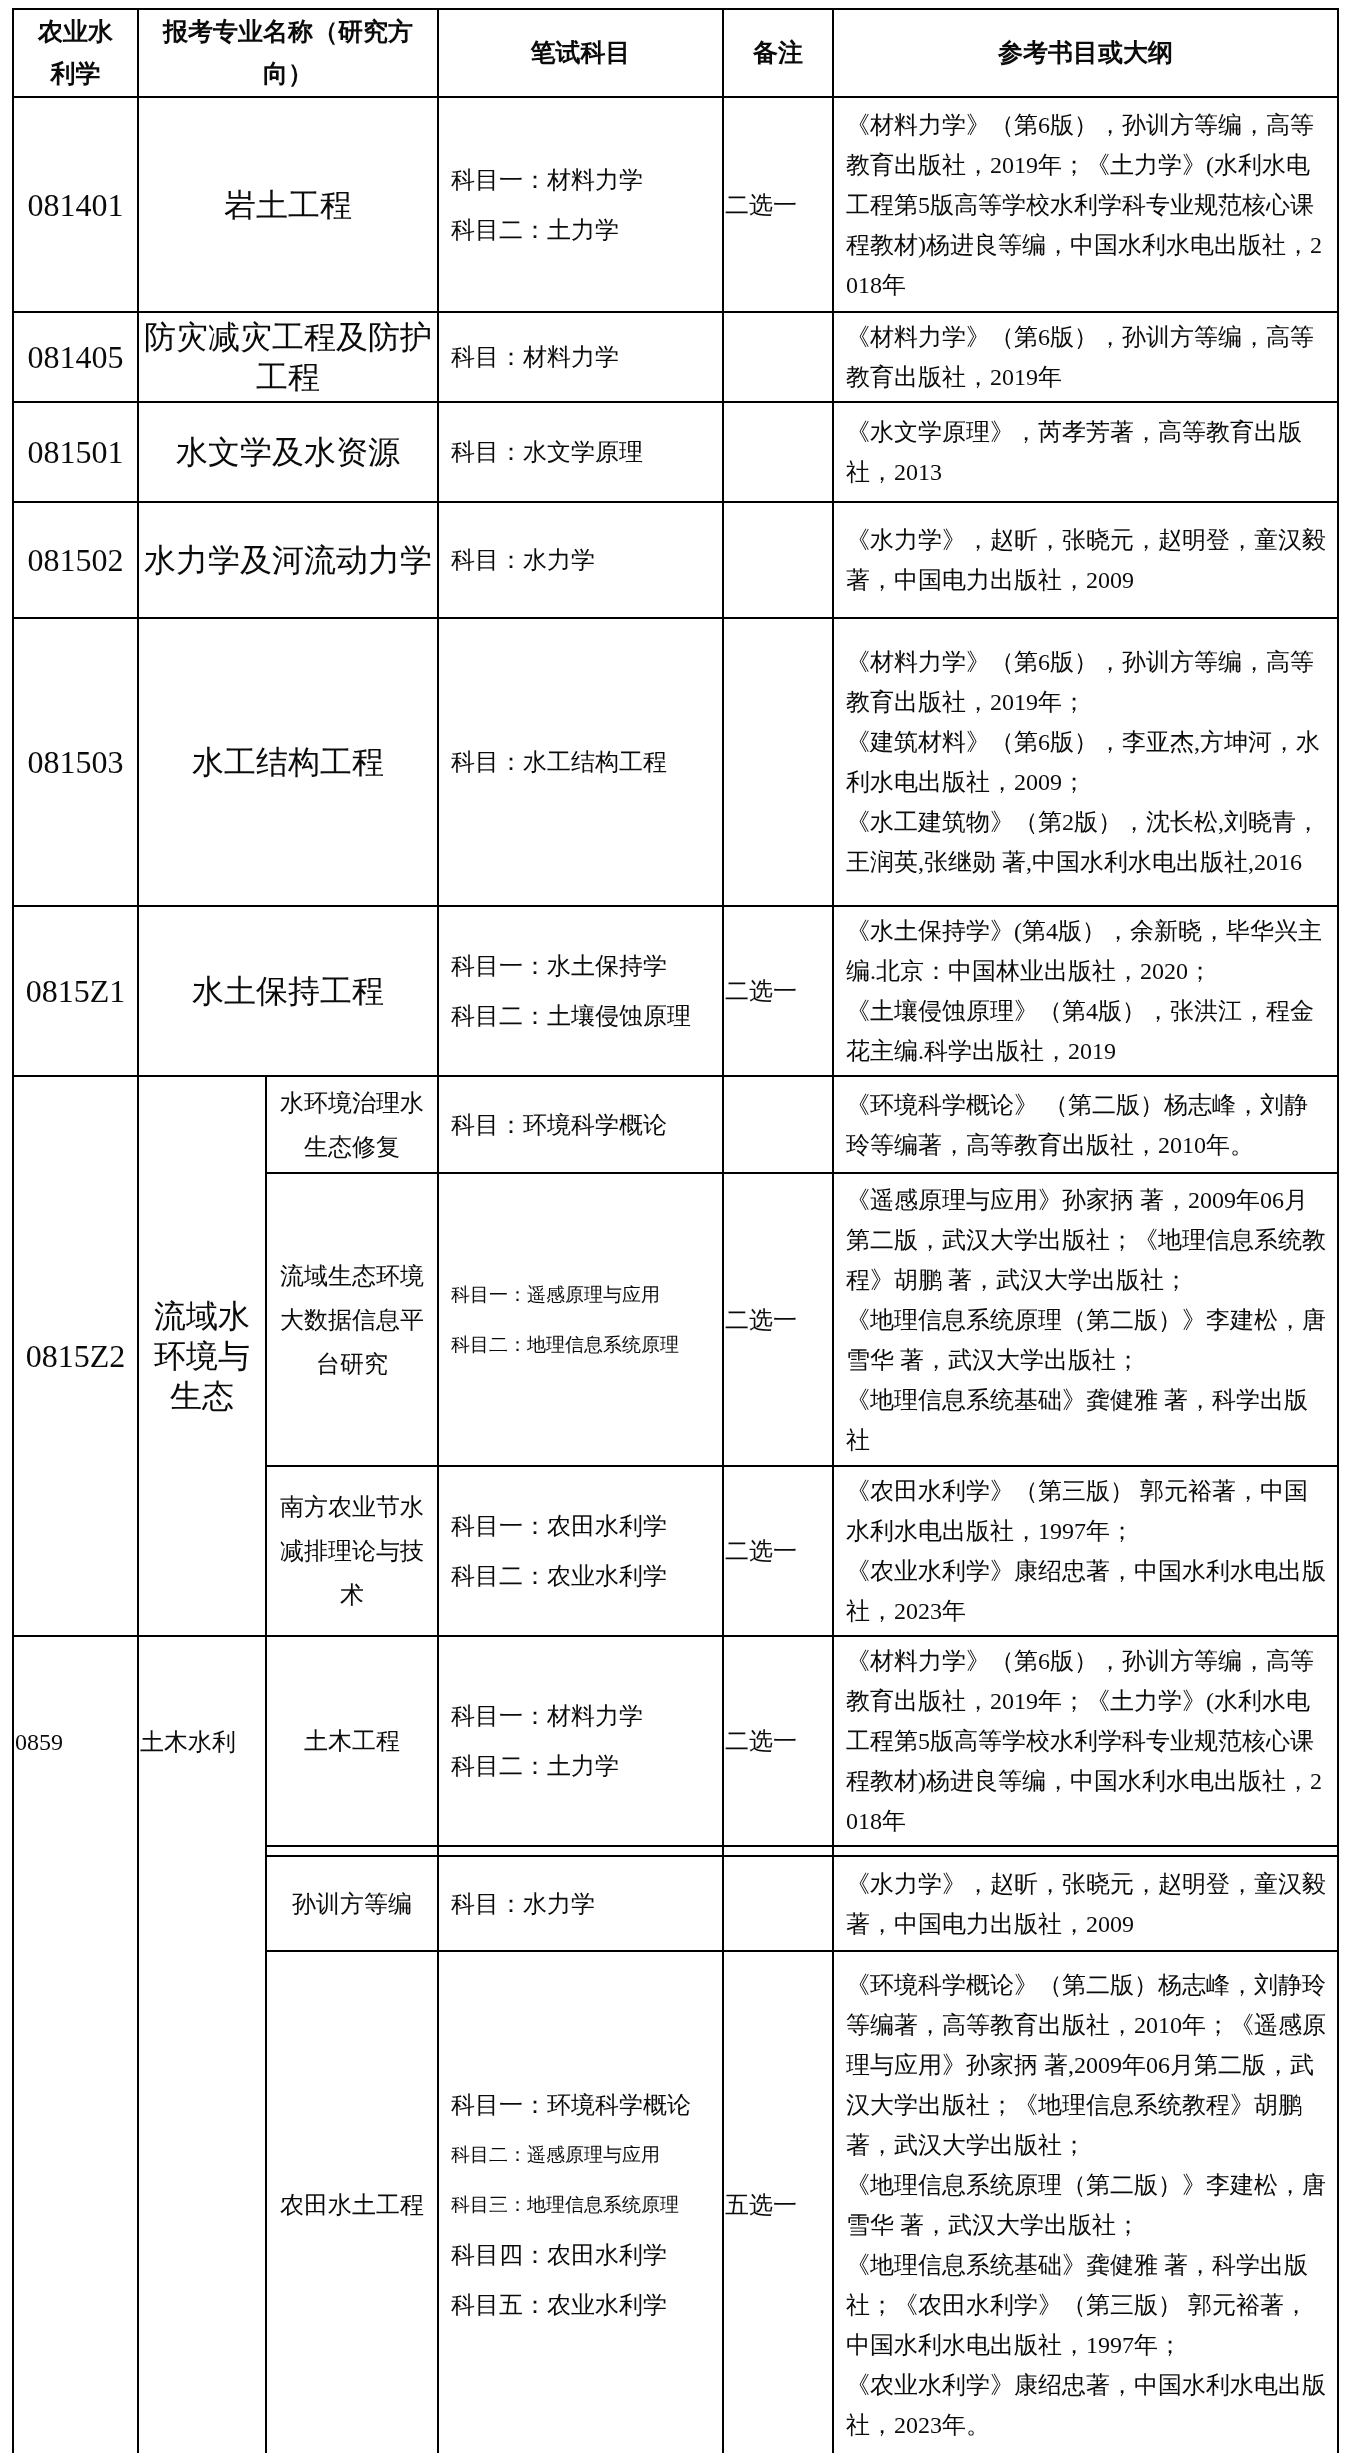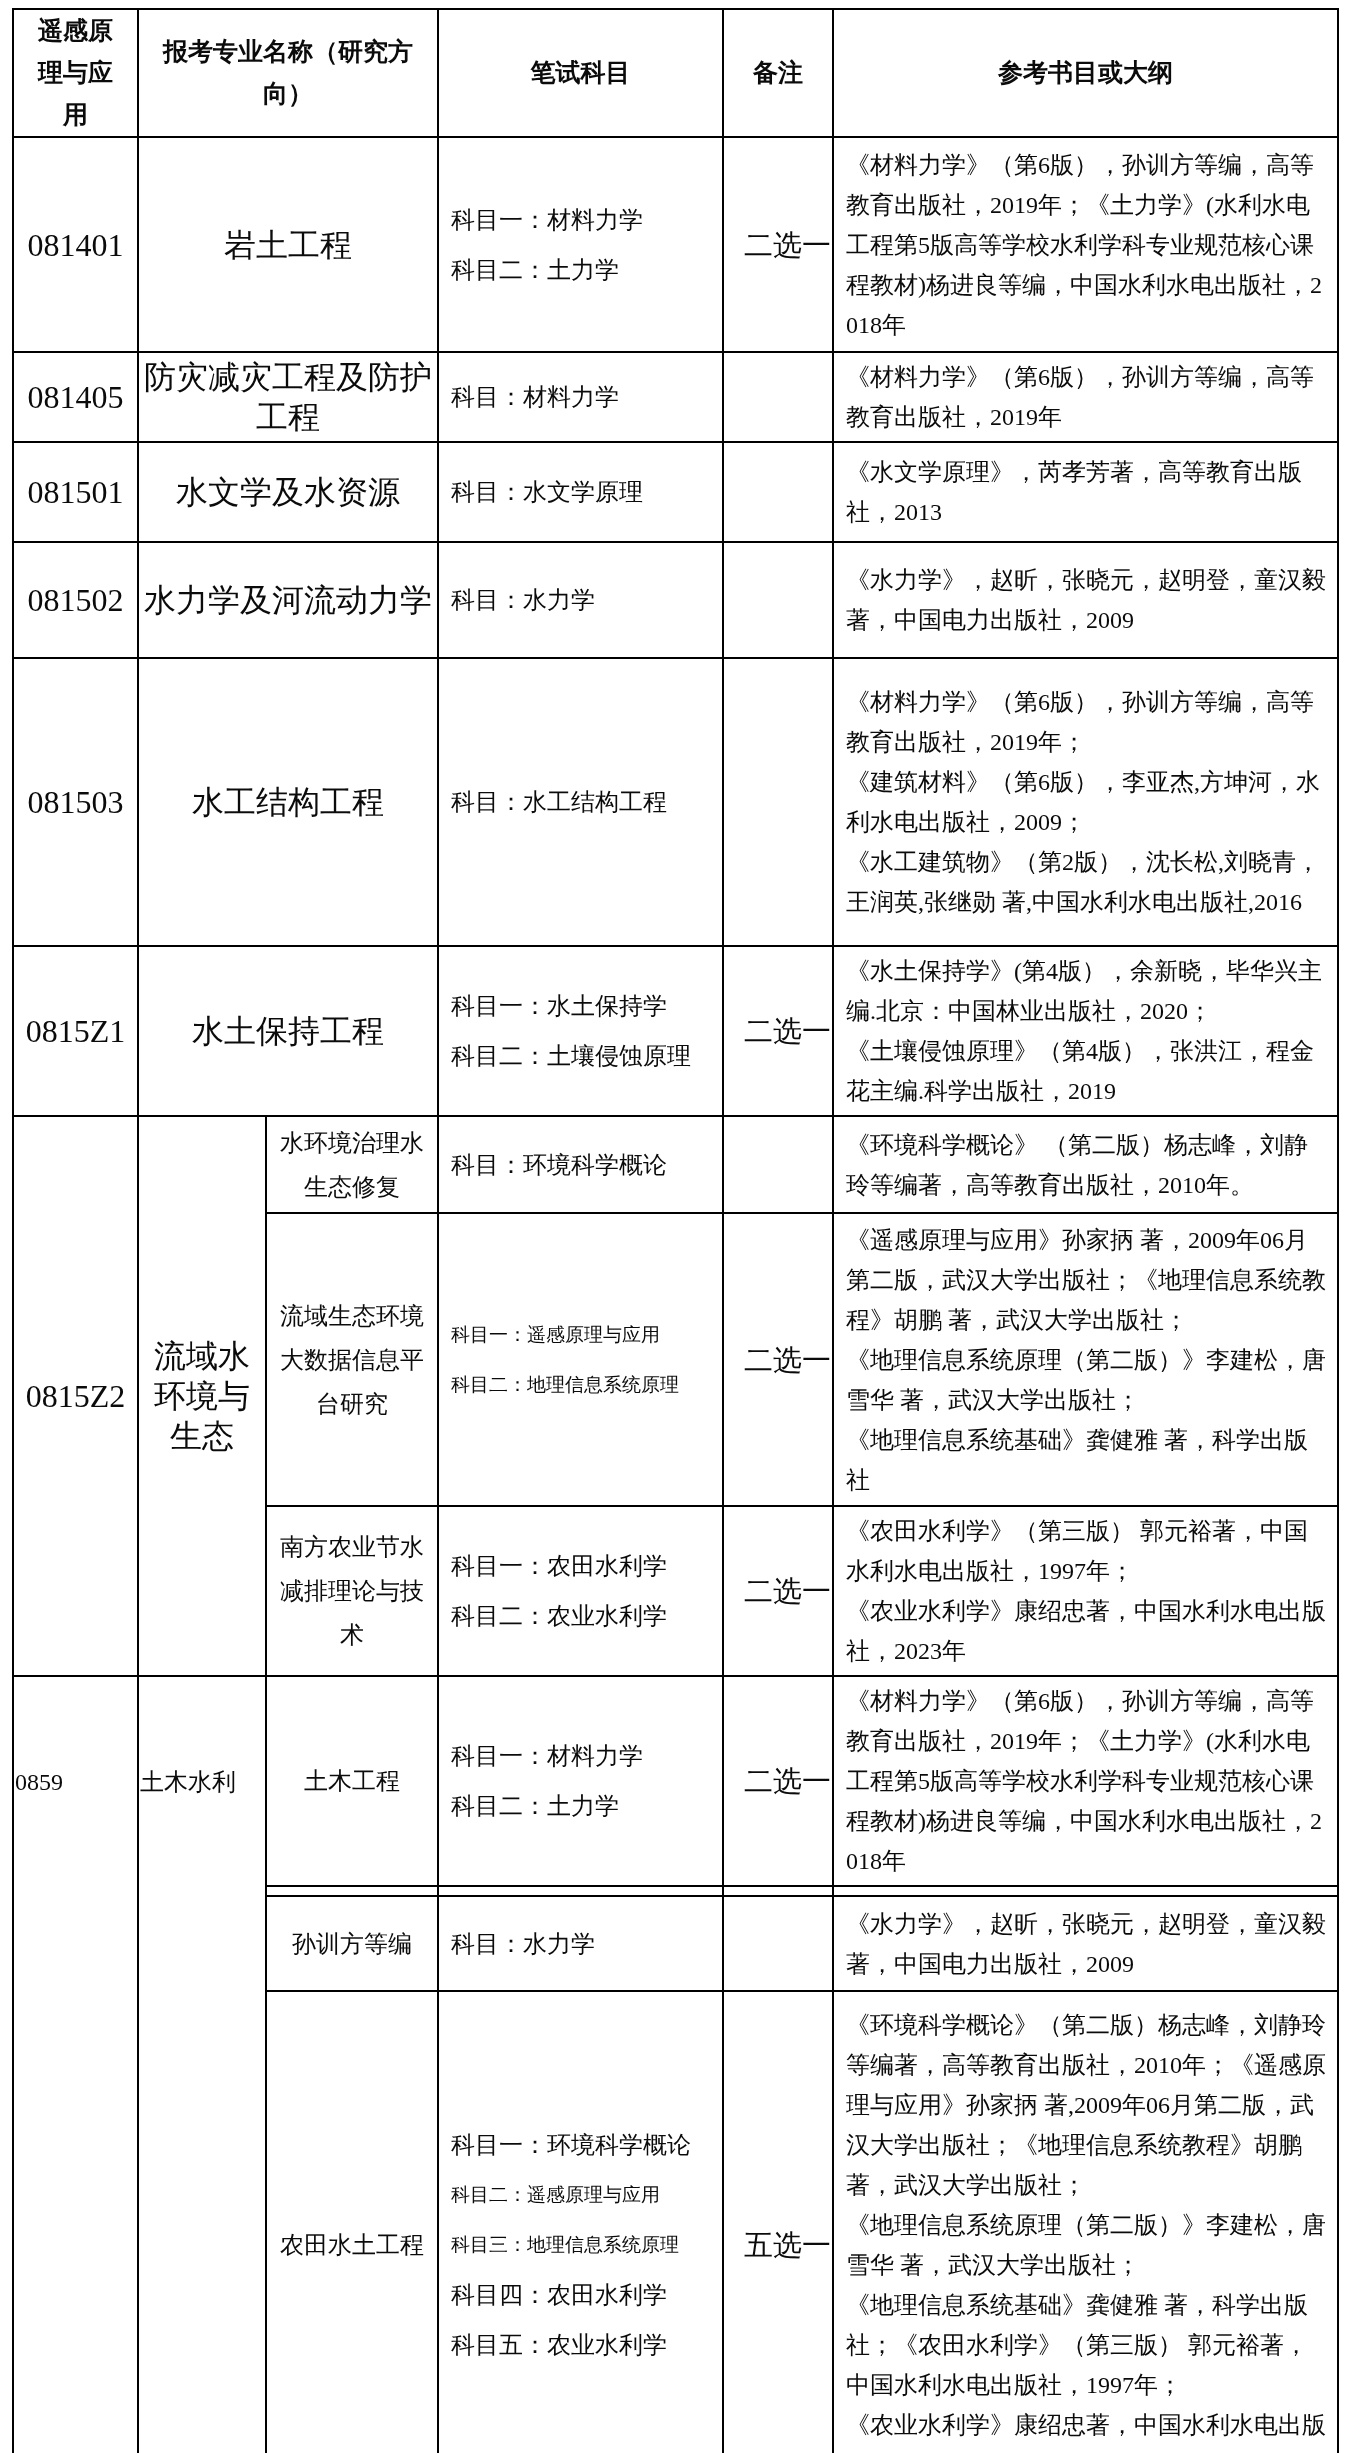--- a/index.html
+++ b/index.html
@@ -27,21 +27,21 @@
     text-align:center;
     line-height:42px;
     padding:0 6px;
   }
   th.code-h{padding:0 20px;}
   .c{ text-align:center;font-size:32px;line-height:40px;padding:0 4px; }
   .dir{ text-align:center;font-size:24px;line-height:44px;padding:0 6px; }
   .subj{ padding-left:12px;padding-right:4px; }
   .sline{ font-size:24px;line-height:50px;white-space:nowrap; }
   .sline.sm{ font-size:19px; }
-  .rem{ text-align:right;font-size:29px;line-height:40px; }
+  .rem{ text-align:left;font-size:24px;line-height:40px; }
   .ref{ font-size:24px;padding:4px 8px 4px 12px; }
   .rp{ line-height:40px; }
   tr.gap td{ padding:0; }
   td.vtop{ vertical-align:top; }
   td.vtop .inner{ margin-top:84px; text-align:left; font-size:24px; line-height:40px; }
 </style>
 </head>
 <body>
 
 <div class="page">
@@ -50,21 +50,21 @@
       <col style="width:125px">
         <col style="width:128px">
         <col style="width:172px">
       <col style="width:285px">
         <col style="width:110px">
         <col style="width:505px">
     </colgroup>
 
     <tbody>
         <tr style="height:88px">
-      <th class="code-h">遥感原理与应用</th>
+      <th class="code-h">农业水利学</th>
       <th colspan="2">报考专业名称（研究方向）</th>
       <th>笔试科目</th>
       <th>备注</th>
       <th>参考书目或大纲</th>
     </tr>
 
     <tr style="height:215px">
       <td class="c">081401</td>
       <td colspan="2" class="c">岩土工程</td>
       <td class="subj">

